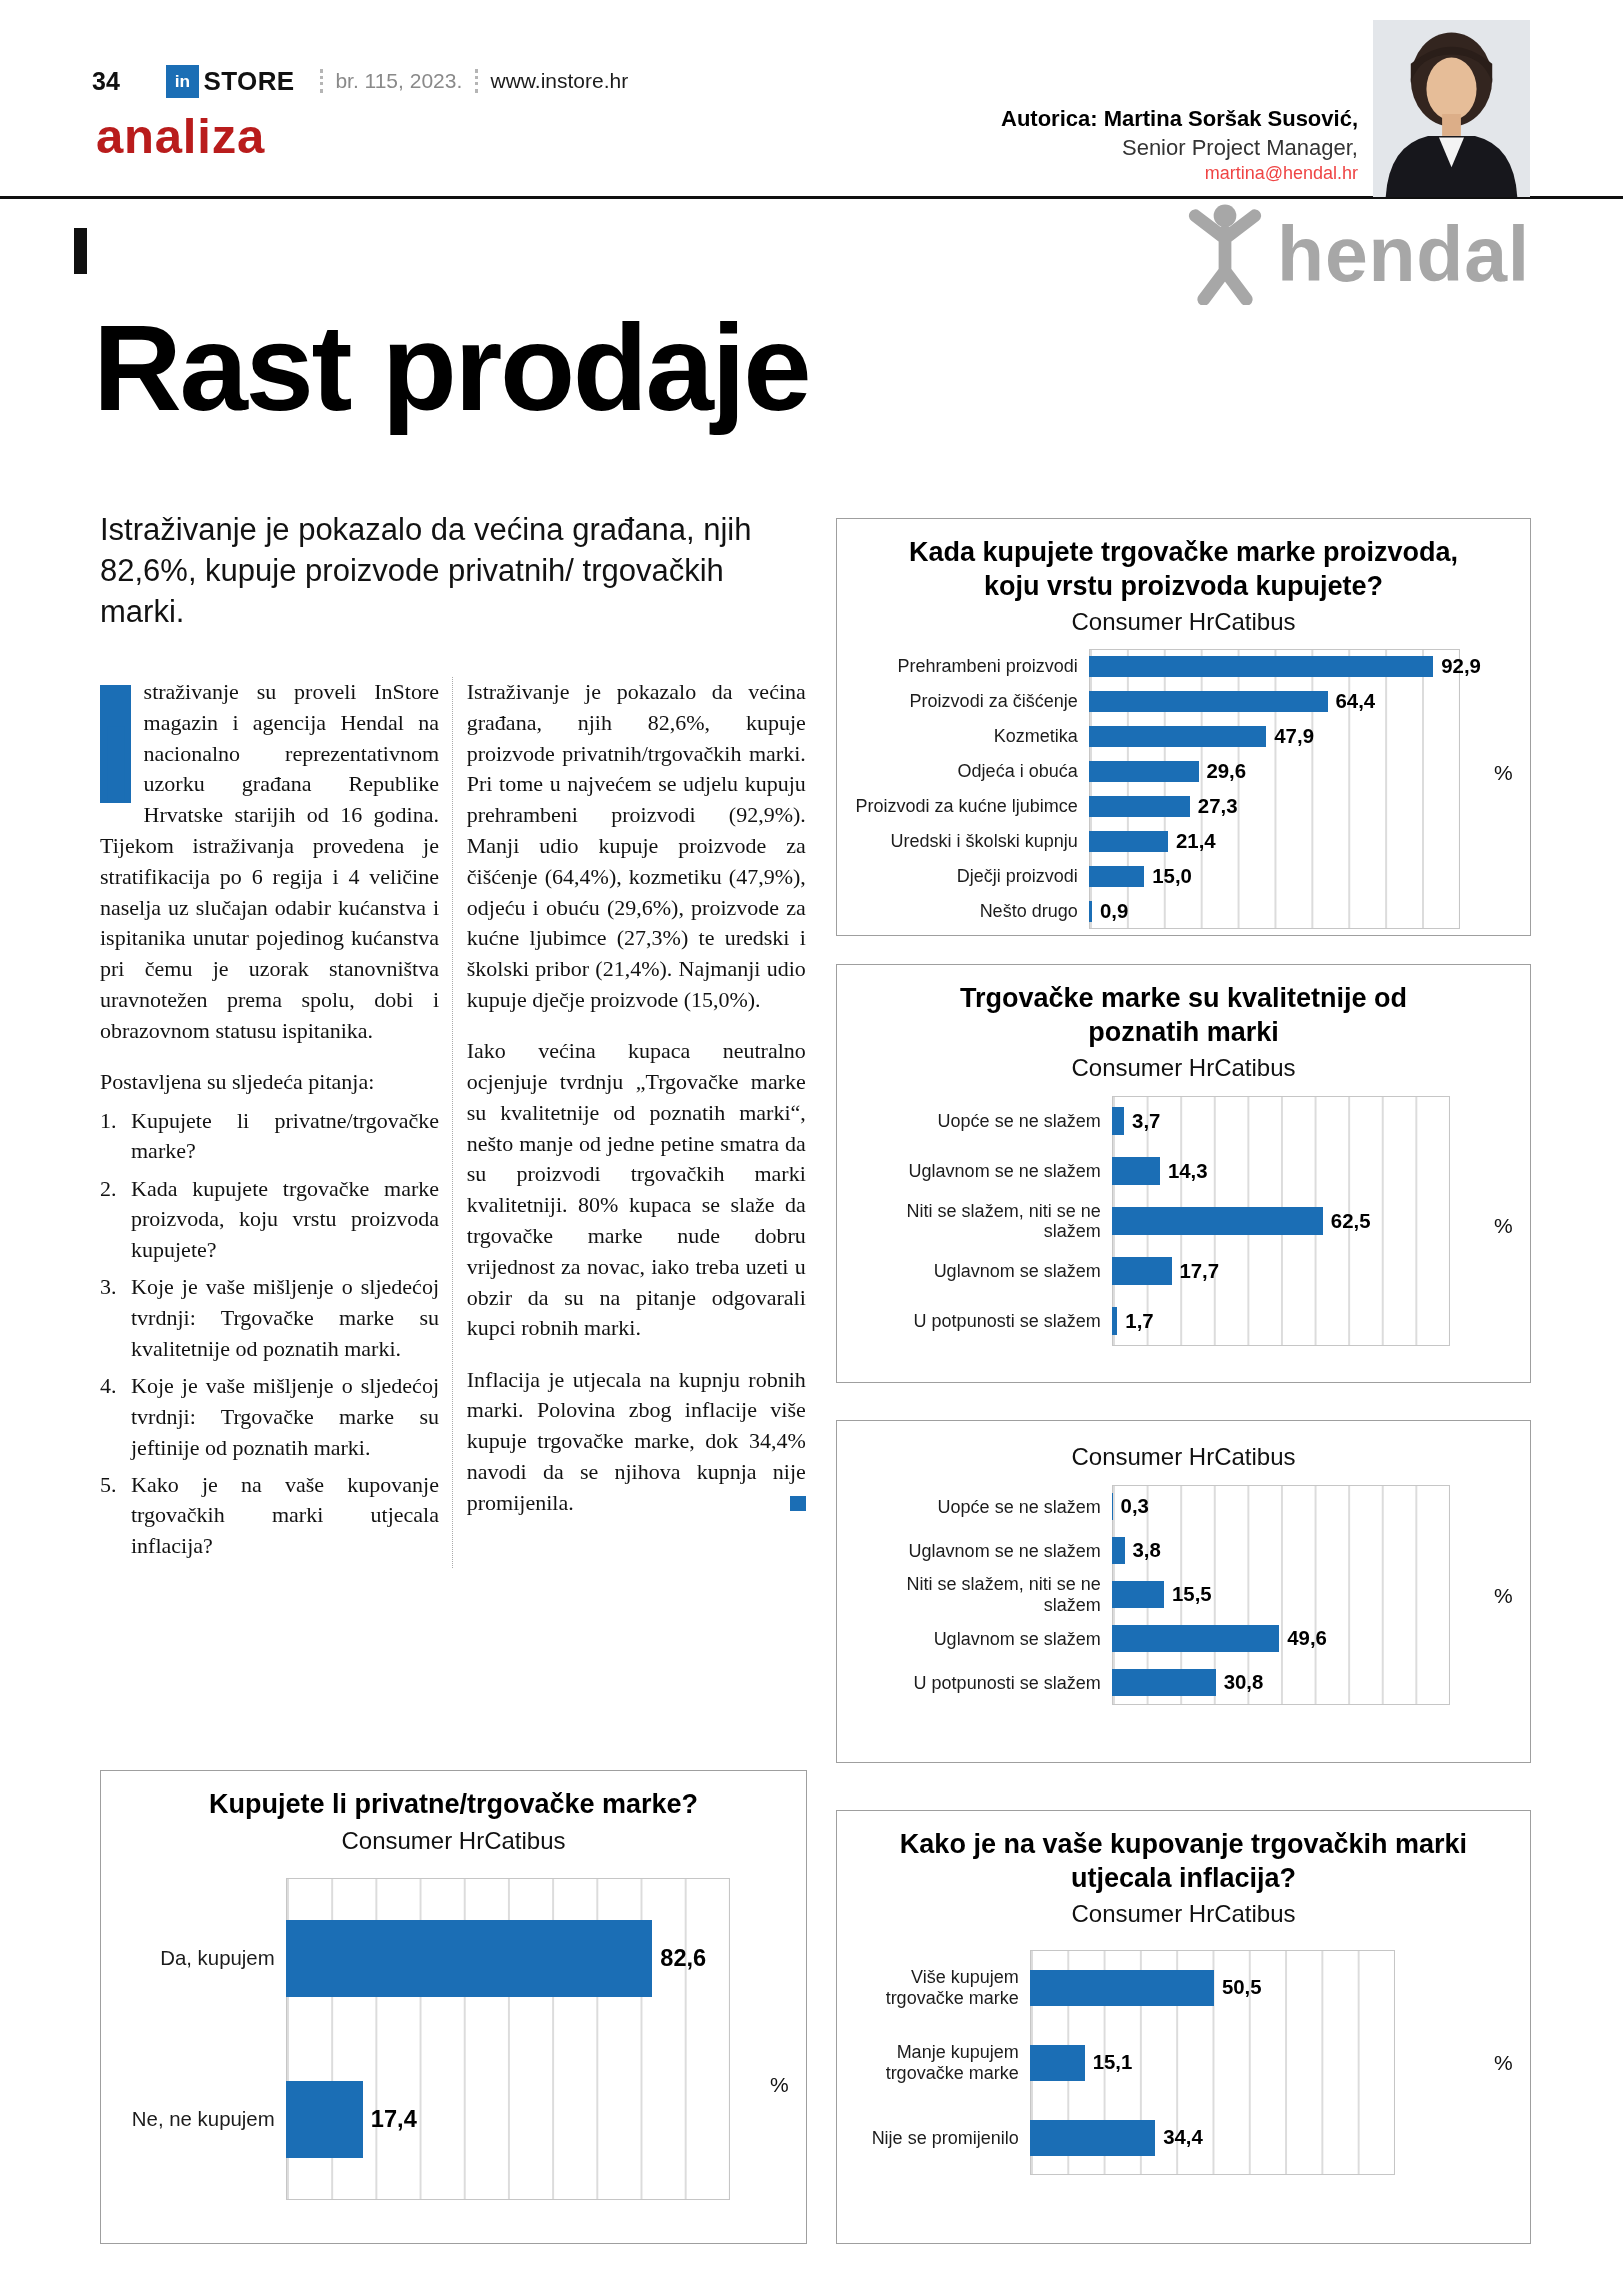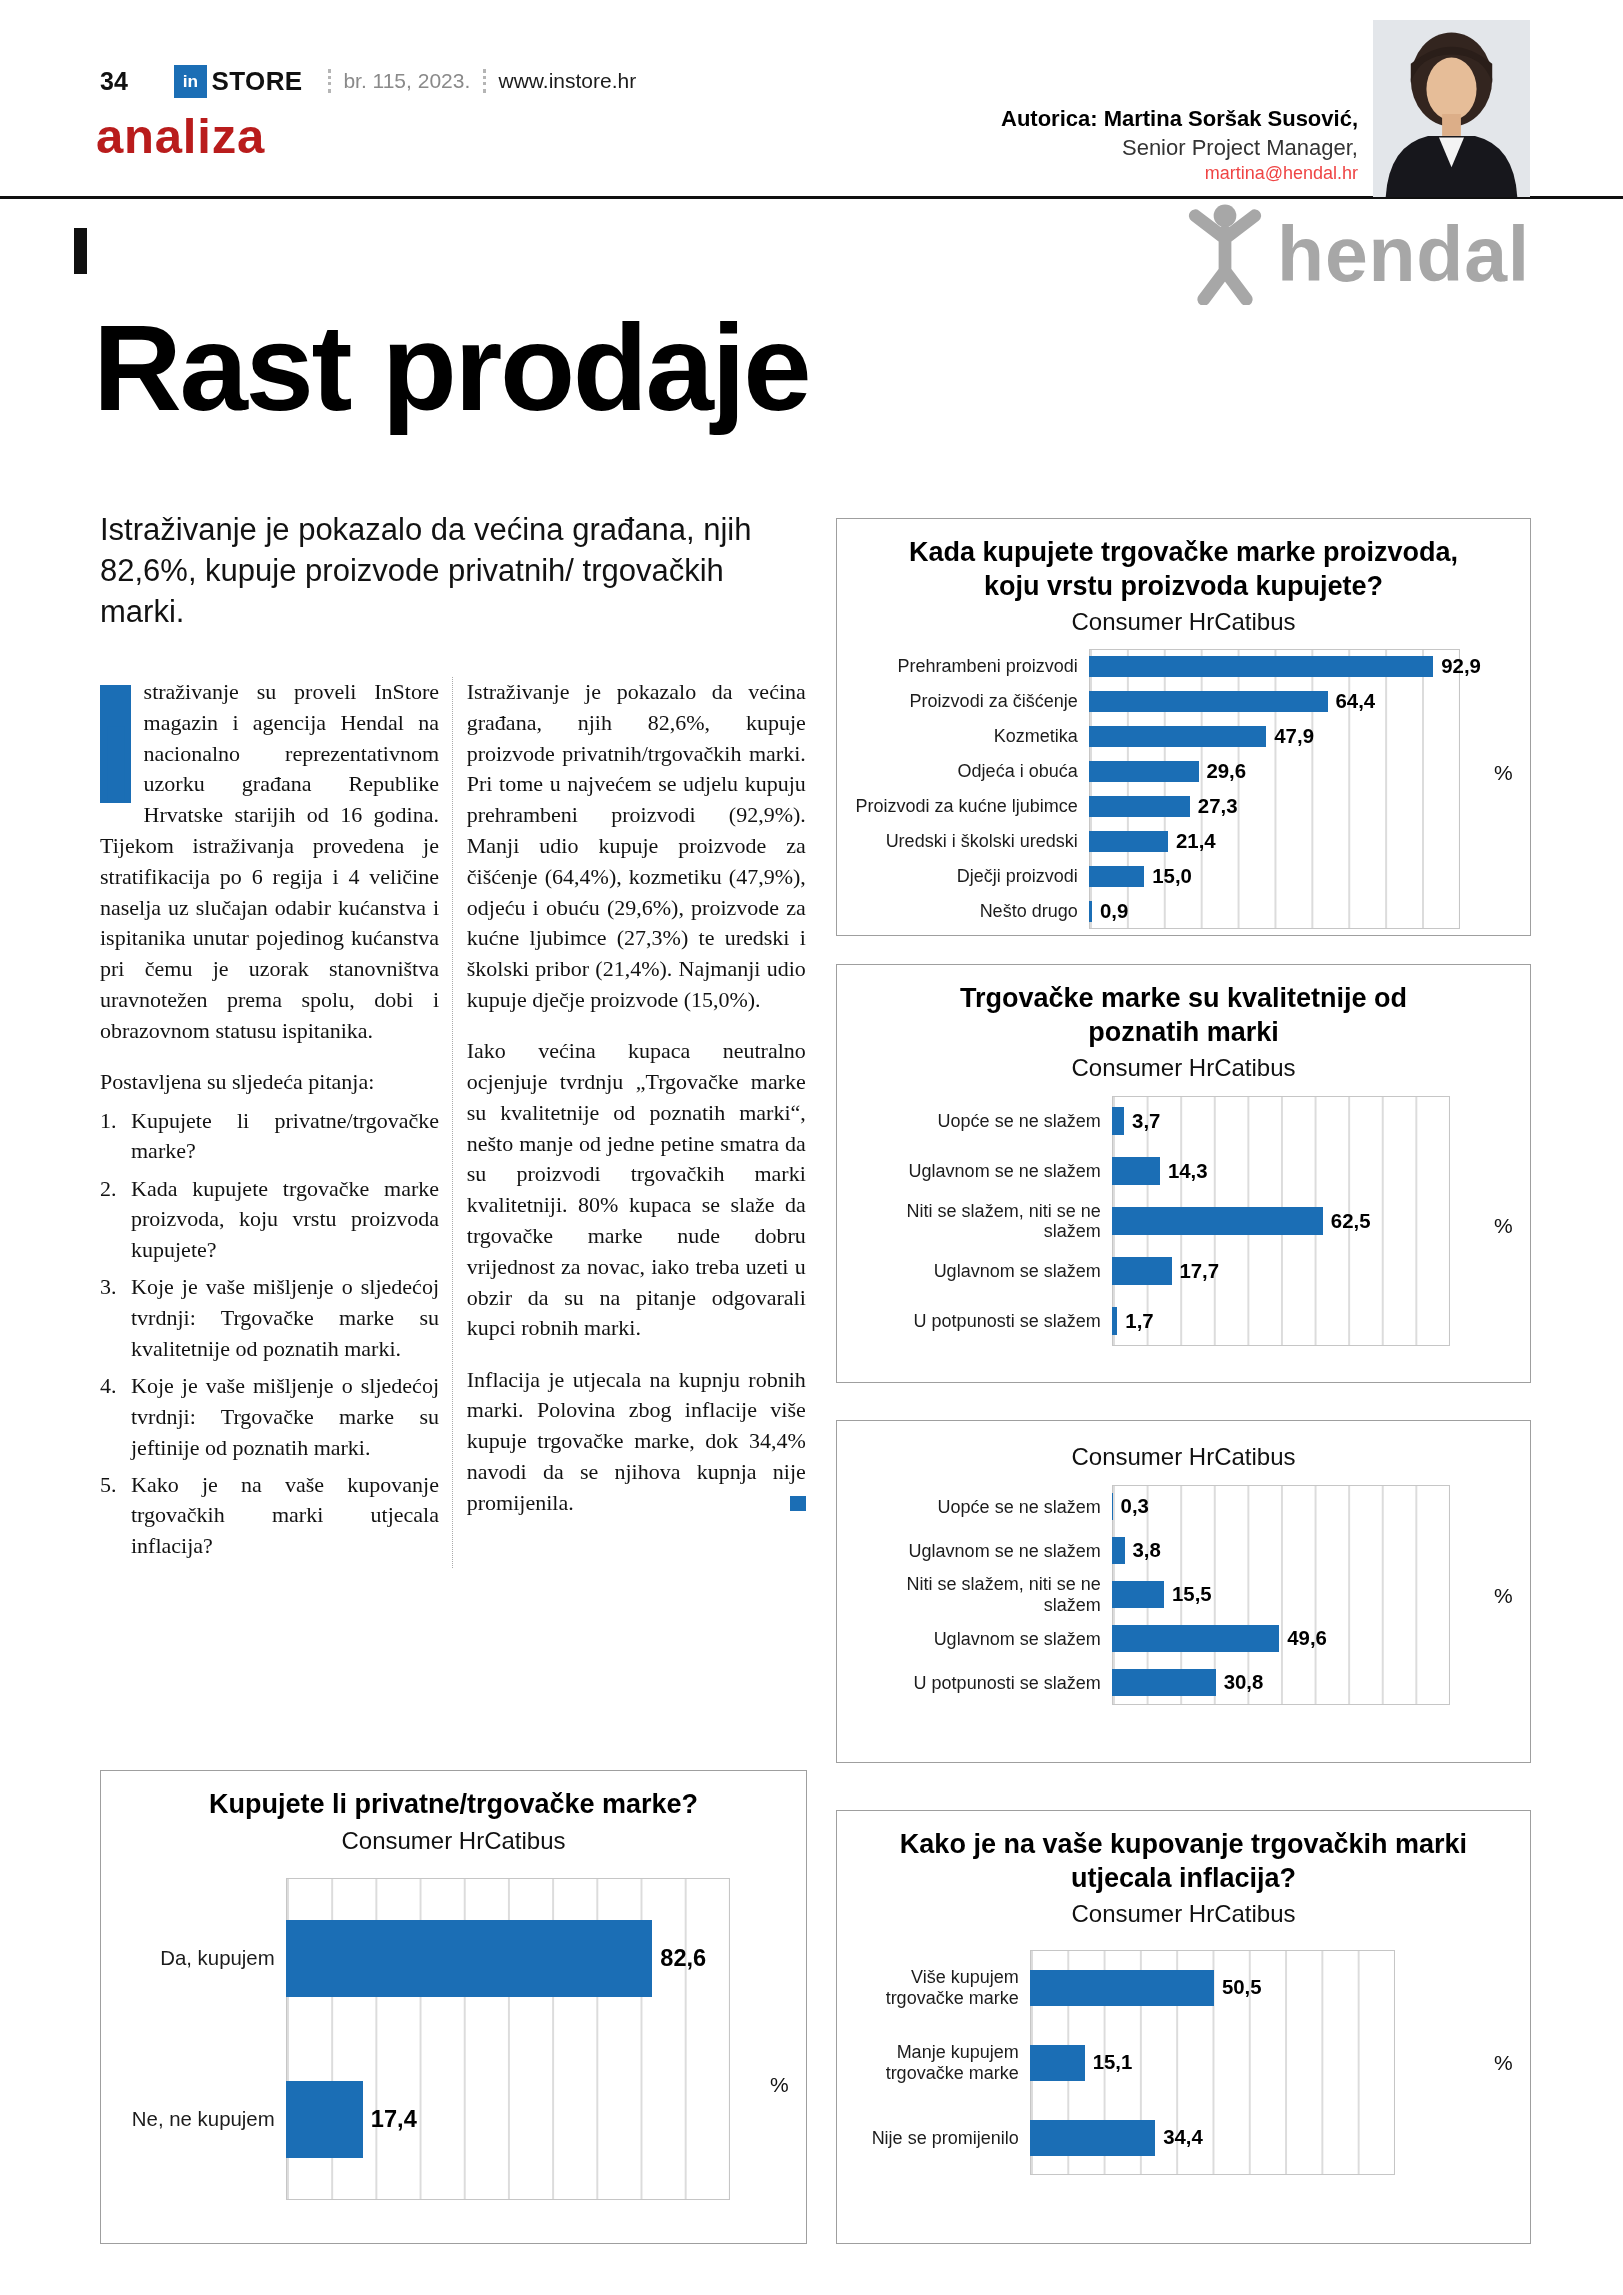--- a/index.html
+++ b/index.html
@@ -3,21 +3,21 @@
 <meta charset="utf-8">
 <style>
   * { margin:0; padding:0; box-sizing:border-box; }
   html,body { background:#ffffff; }
   body {
     width:1623px; height:2295px; position:relative; overflow:hidden;
     font-family:"Liberation Sans", sans-serif; color:#111;
   }
 
   
-  .masthead-row { position:absolute; left:100px; top:63px; display:flex; align-items:center; height:36px;justify-content:space-between; }
+  .masthead-row { position:absolute; left:92px; top:63px; display:flex; align-items:center; height:36px;justify-content:space-between; }
   .page-num { font-weight:bold; font-size:25px; margin-right:46px; }
   .logo-sq { width:33px; height:33px; background:#1b6eb5; color:#fff; display:flex; align-items:center; justify-content:center;
              font-weight:bold; font-size:17.3px; margin-right:4.7px; }
   .masthead { font-weight:800; font-size:26px; letter-spacing:0.4px; margin-right:12.6px; }
   .dotsep { width:0; height:23.6px; border-left:3.1px dotted #b5b5b5; margin:0 12.6px; }
   .issue { color:#8a8a8a; font-size:21px; }
   .site  { color:#1c1c1c; font-size:21px; }
 
   .section-title { position:absolute; left:96px; top:108px; font-size:49px; font-weight:800; letter-spacing:0.8px; color:#b91c1c; }
   .top-rule { position:absolute; left:0; right:0; top:196px; height:3.1px; background:#101010; }
@@ -209,21 +209,21 @@
         </div>
       </div>
     <div class="crow">
         <div class="clabel">Proizvodi za kućne ljubimce</div>
         <div class="cplot">
           <div class="cbar" style="width: 27.3%;"></div>
           <div class="cval">27,3</div>
         </div>
       </div>
     <div class="crow">
-        <div class="clabel">Uredski i školski uredski</div>
+        <div class="clabel">Uredski i školski kupnju</div>
         <div class="cplot">
           <div class="cbar" style="width: 21.4%;"></div>
           <div class="cval">21,4</div>
         </div>
       </div>
     <div class="crow">
         <div class="clabel">Dječji proizvodi</div>
         <div class="cplot">
           <div class="cbar" style="width: 15%;"></div>
           <div class="cval">15,0</div>

